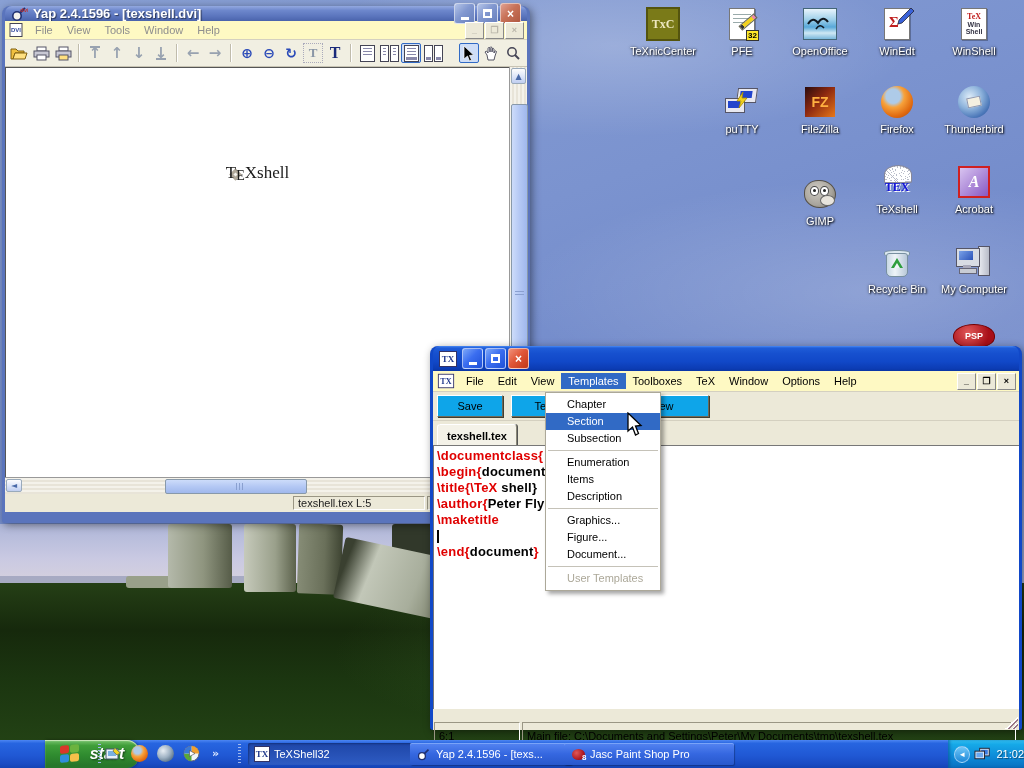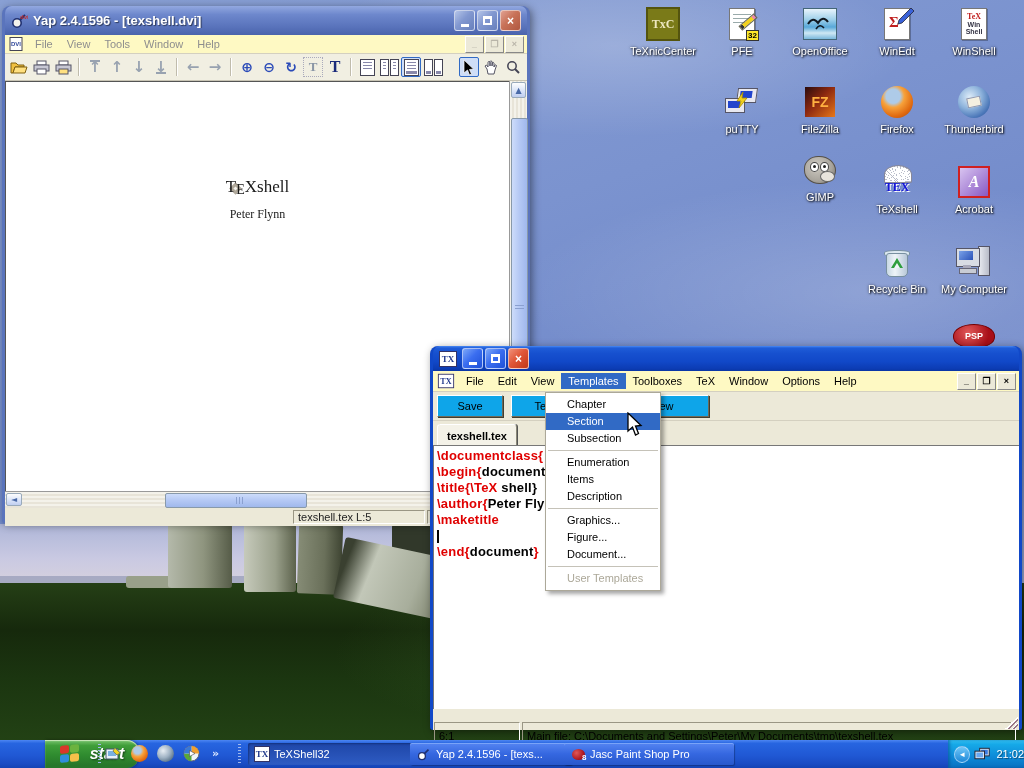--- a/index.html
+++ b/index.html
@@ -73,21 +73,21 @@
   .i-putty .c2 .s{position:absolute;left:2px;top:2px;width:12px;height:7px;background:#2244cc;}
   .i-winedt{position:relative;}
   .i-winedt .sig{color:#c02020;font:bold 15px "Liberation Serif",serif;position:absolute;left:4px;top:5px;}
   .i-ws .t1{color:#c02020;font:bold 8px "Liberation Serif",serif;line-height:8px;}
   .i-ws .t2{color:#334;font:bold 7px "Liberation Sans",sans-serif;line-height:7px;}
   .psp-part{position:absolute;left:953px;top:324px;width:46px;height:24px;z-index:1;}
   .psp-blob{width:40px;height:22px;background:radial-gradient(circle at 35% 35%,#e05858,#a80f18 70%);border-radius:50% 50% 45% 45%;display:flex;align-items:center;justify-content:center;color:#fff;font:bold 9px "Liberation Sans",sans-serif;border:1px solid #700;}
 
   
   .window{position:absolute;border-radius:8px 8px 3px 3px;box-shadow:2px 2px 8px rgba(0,0,0,.45);}
-  .titlebar{height:29px;border-radius:7px 7px 0 0;display:flex;align-items:center;padding:0 6px;gap:5px;}
+  .titlebar{height:15px;border-radius:7px 7px 0 0;display:flex;align-items:center;padding:0 6px;gap:5px;}
   .tb-active{background:linear-gradient(180deg,#4a8af4 0%,#1e5cd8 8%,#1650cf 30%,#1148c8 62%,#0c3cb4 90%,#0a36a4 100%);}
   .tb-inactive{background:linear-gradient(180deg,#92a8e0 0%,#6d87cc 30%,#5a74bc 70%,#4a63ac 100%);}
   .title-text{color:#fff;font:bold 13px "Liberation Sans",sans-serif;text-shadow:1px 1px 1px #0008;flex:1;white-space:nowrap;overflow:hidden;}
   .tbtns{display:flex;gap:2px;}
   .tbtn{width:21px;height:21px;border-radius:3px;border:1px solid rgba(255,255,255,.6);display:flex;align-items:center;justify-content:center;color:#fff;font:bold 12px "Liberation Sans",sans-serif;box-sizing:border-box;}
   .b-min,.b-max{background:linear-gradient(135deg,#7da8f8,#3b6ef0 45%,#1e50d8);}
   .b-close{background:linear-gradient(135deg,#f0907a,#e05638 45%,#c03818);}
   .b-min-i,.b-max-i{background:linear-gradient(135deg,#b4c4e8,#8298d0 45%,#6880bc);}
   .b-close-i{background:linear-gradient(135deg,#e0a091,#c87258 45%,#b05840);}
   .g-min{width:8px;height:3px;background:#fff;margin-top:9px;}
@@ -281,21 +281,21 @@
 </div>
 <div class="dicon" style="left:935px;top:84px;">
   <div class="img">
       <div class="circ i-tb sq">
         <span class="mail"></span>
       </div>
     </div>
   <div class="lbl">Thunderbird</div>
 </div>
 
-<div class="dicon" style="left:781px;top:152px;">
+<div class="dicon" style="left:781px;top:176px;">
   <div class="img">
       <div class="i-gimp">
     <span class="eye" style="left:5px"></span>
         <span class="eye" style="left:15px"></span>
     <span class="pu" style="left:8px"></span>
         <span class="pu" style="left:18px"></span>
     <span class="snout"></span>
   </div>
     </div>
   <div class="lbl">GIMP</div>
@@ -464,21 +464,20 @@
             <circle cx="6" cy="6" r="4.2" fill="none" stroke="#445" stroke-width="1.5"></circle>
             <line x1="9" y1="9" x2="13" y2="13" stroke="#445" stroke-width="2"></line>
           </svg>
       </span>
     </div>
     <div id="yap-client">
       <span class="dvi-marker"></span>
       <div class="dvi-center" style="top:96px;font-size:17px;">
         <span>T</span><span class="texE">E</span><span>Xshell</span>
       </div>
-      <div class="dvi-center" style="top:126px;font-size:12px;">Peter Flynn</div>
       <div class="vscroll">
         <span class="sbtn" style="top:1px">▲</span>
         <span class="vthumb" style="top:37px;height:372px;">
             <span class="grip3"></span>
           </span>
       </div>
     </div>
     <div class="hscroll">
       <span class="hbtn" style="left:1px">◄</span>
       <span class="hbtn" style="right:1px">►</span>

